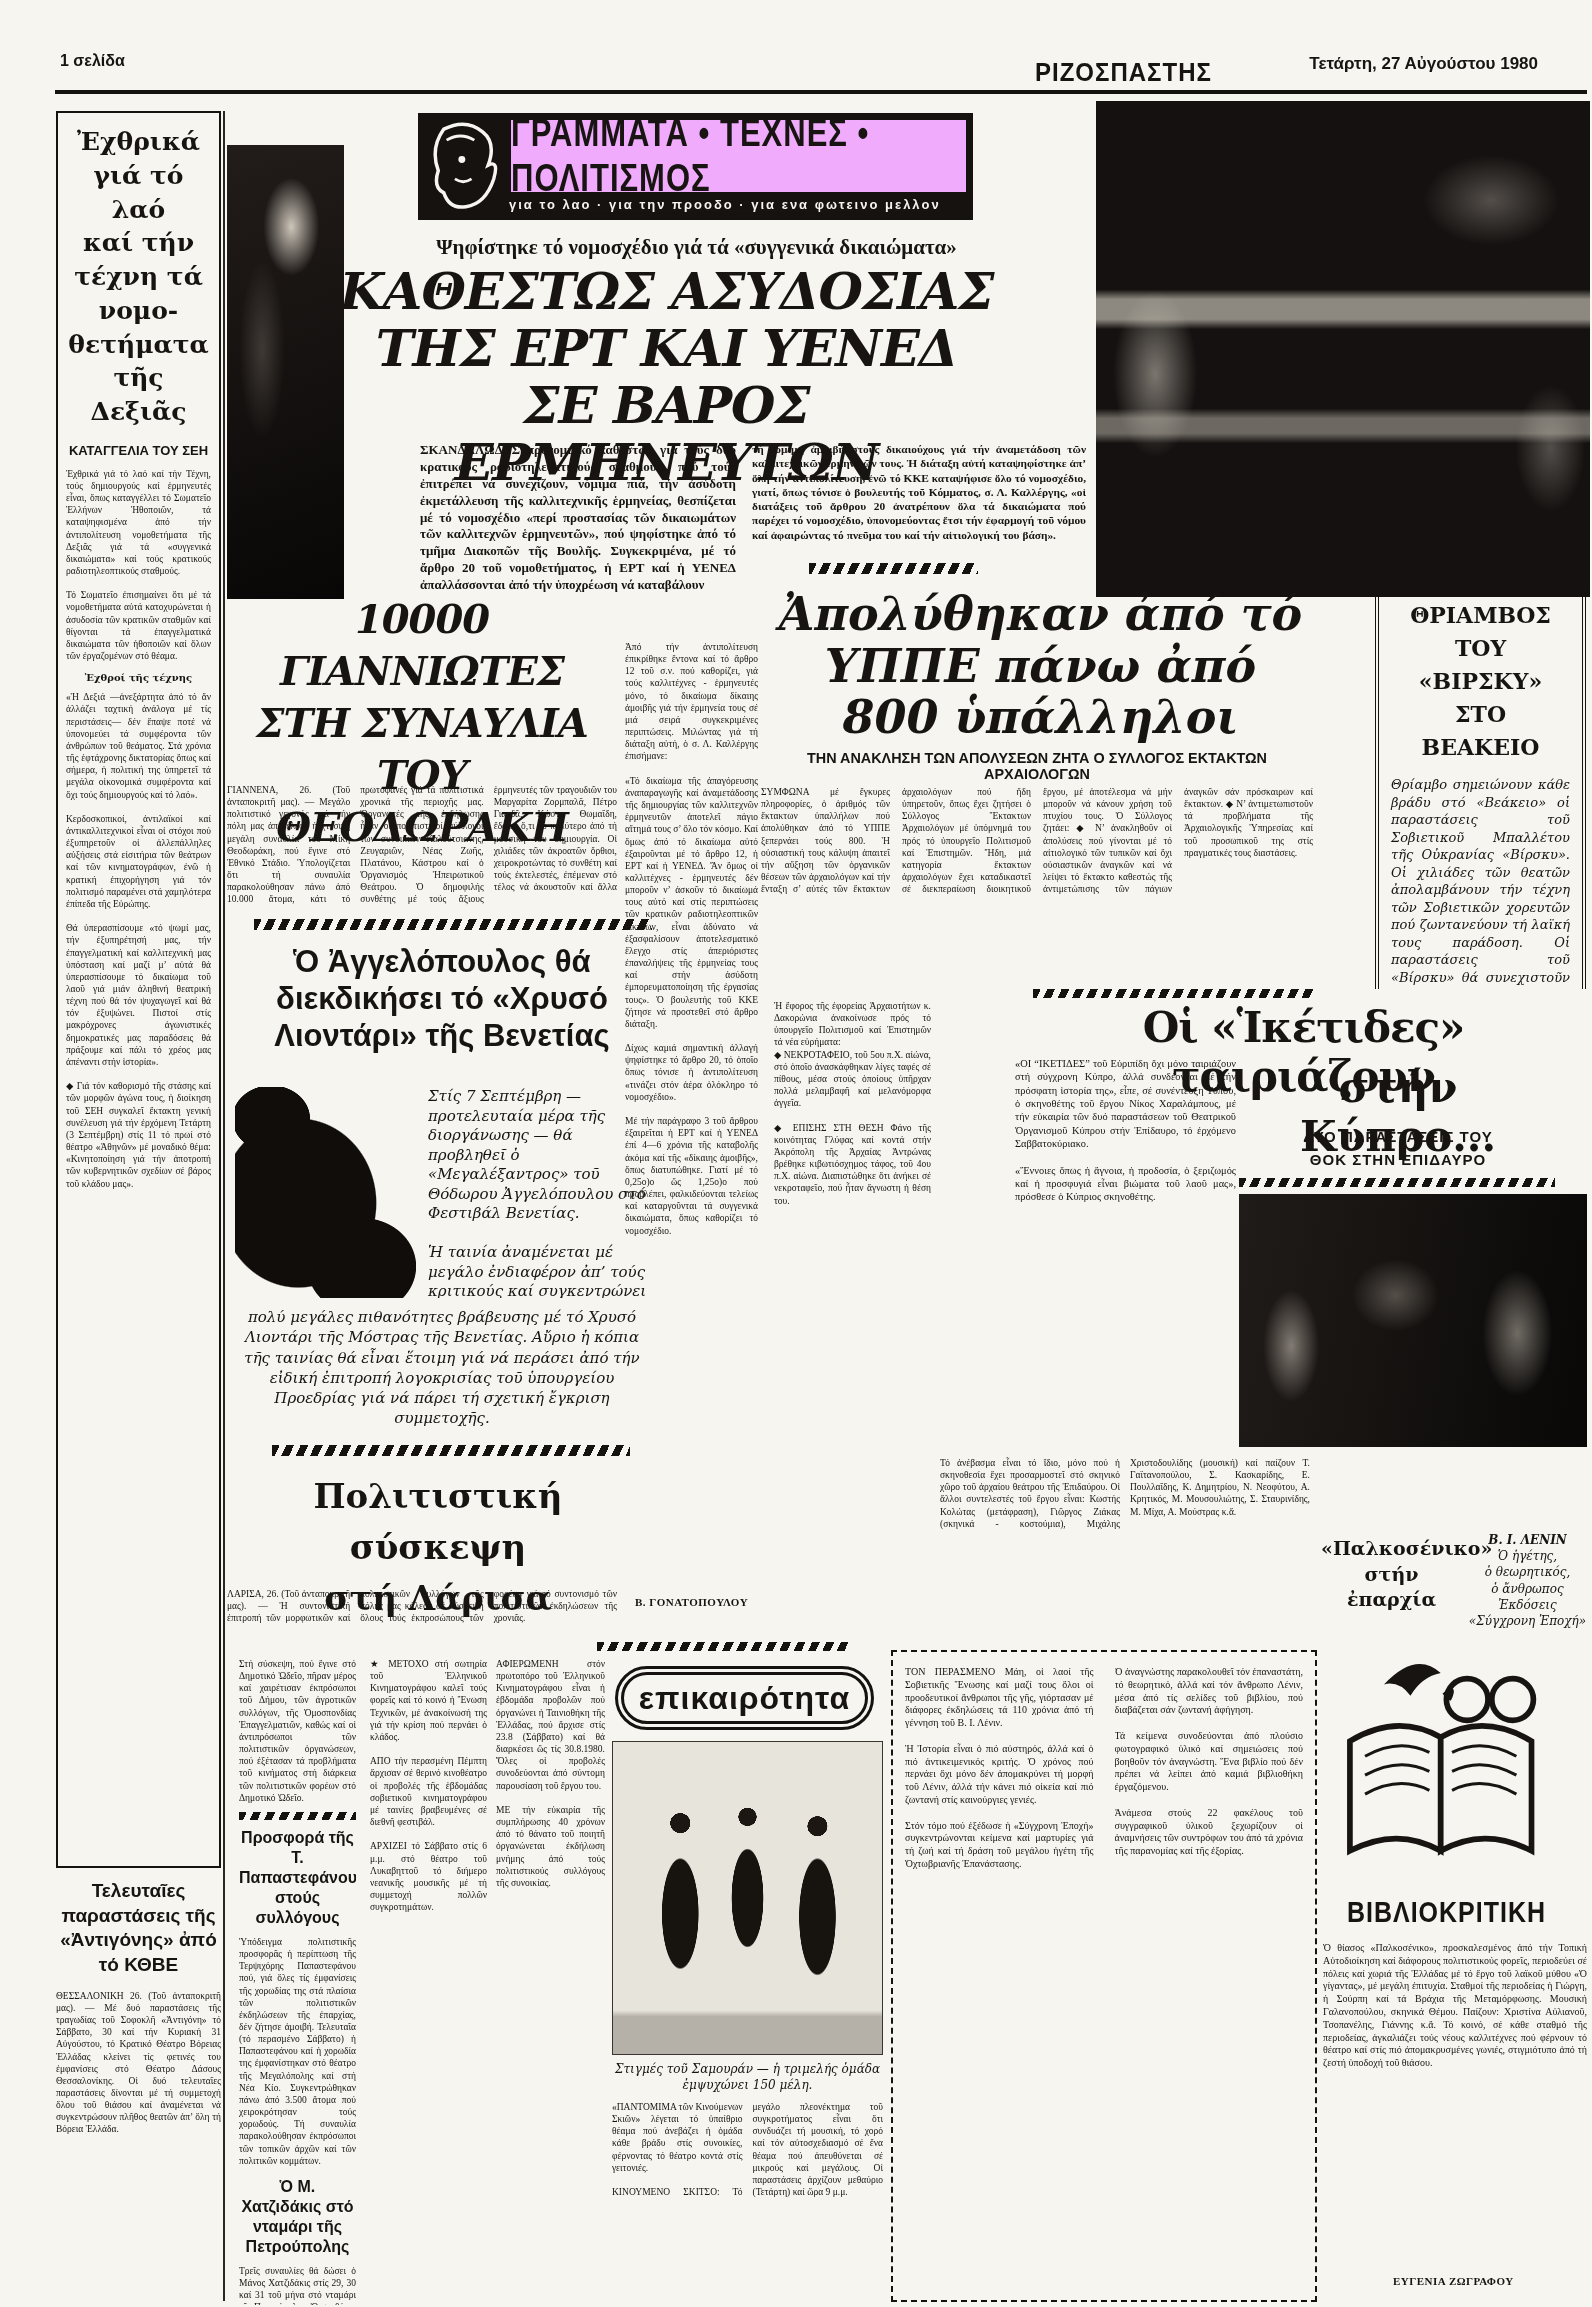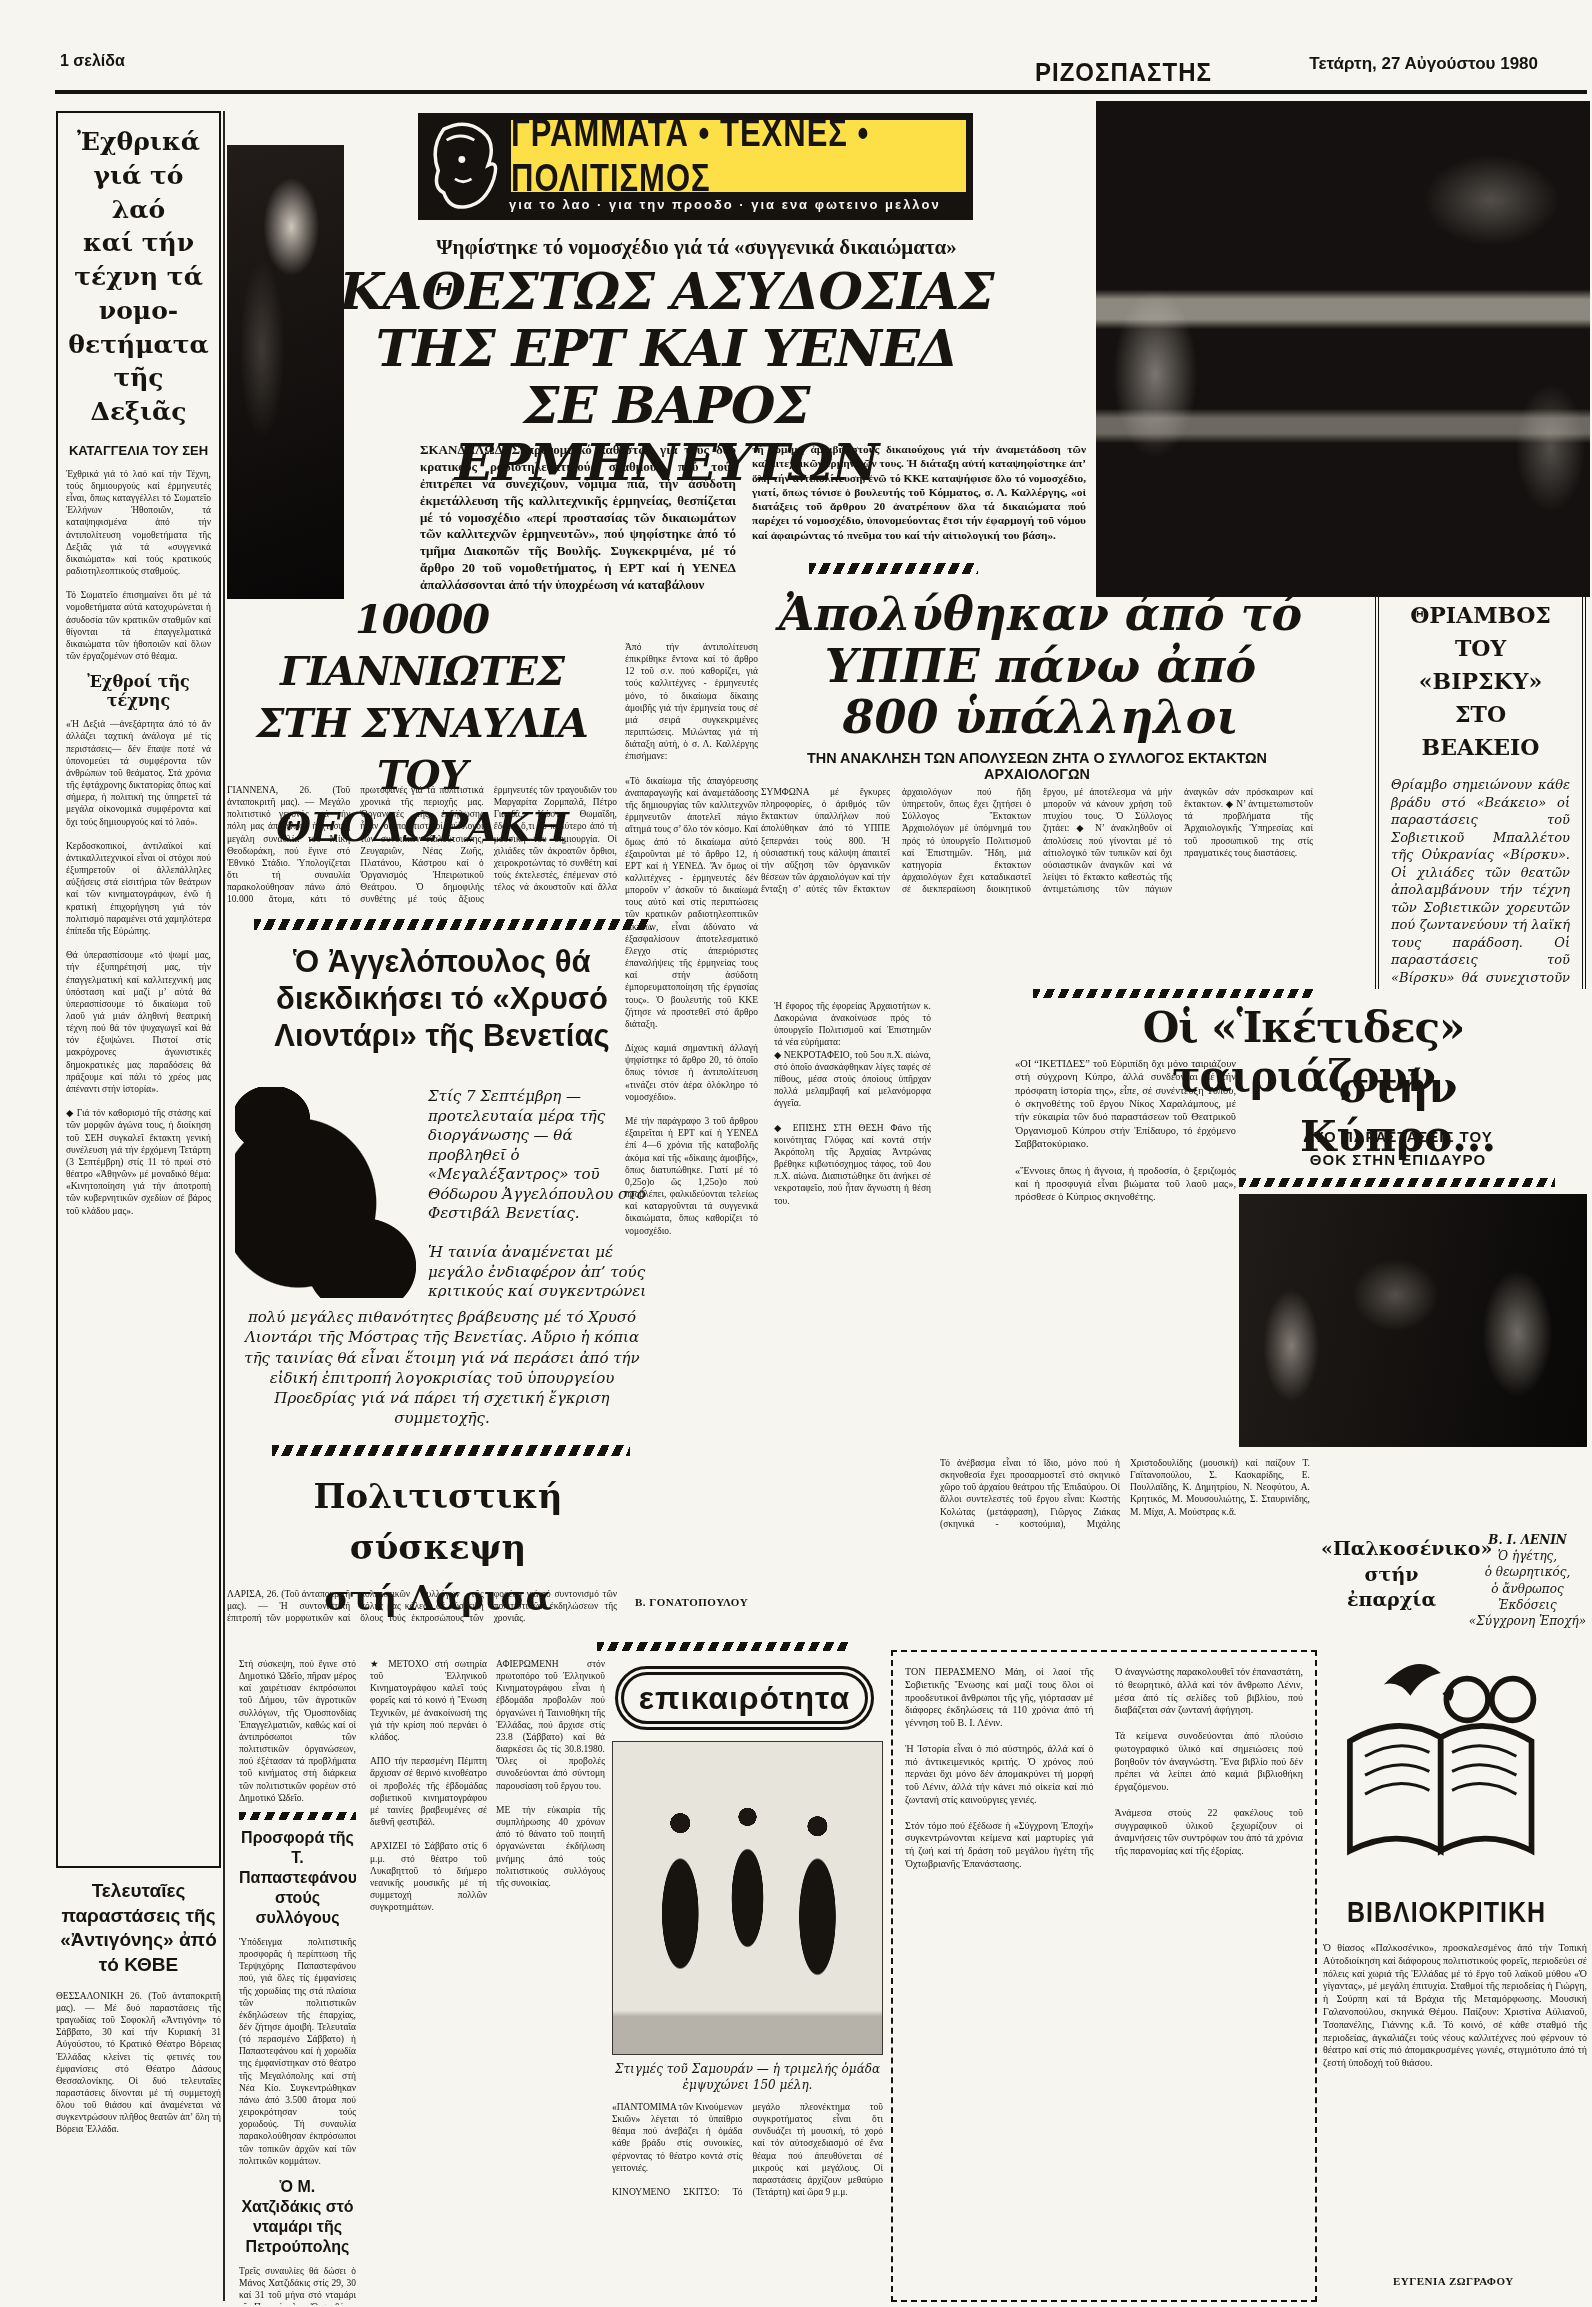--- a/index.html
+++ b/index.html
@@ -35,21 +35,21 @@
     <div>καί τήν</div>
     <div>τέχνη τά</div>
     <div>νομο-</div>
     <div>θετήματα</div>
     <div>τῆς Δεξιᾶς</div>
   </div>
   <div class="centered" style="font-size:13px;font-weight:bold;margin:14px 0 10px;font-family:'Liberation Sans',sans-serif;">ΚΑΤΑΓΓΕΛΙΑ ΤΟΥ ΣΕΗ</div>
   <div class="tiny">Ἐχθρικά γιά τό λαό καί τήν Τέχνη, τούς δημιουργούς καί ἑρμηνευτές εἶναι, ὅπως καταγγέλλει τό Σωματεῖο Ἑλλήνων Ἠθοποιῶν, τά καταψηφισμένα ἀπό τήν ἀντιπολίτευση νομοθετήματα τῆς Δεξιᾶς γιά τά «συγγενικά δικαιώματα» καί τούς κρατικούς ραδιοτηλεοπτικούς σταθμούς.
 
 Τό Σωματεῖο ἐπισημαίνει ὅτι μέ τά νομοθετήματα αὐτά κατοχυρώνεται ἡ ἀσυδοσία τῶν κρατικῶν σταθμῶν καί θίγονται τά ἐπαγγελματικά δικαιώματα τῶν ἠθοποιῶν καί ὅλων τῶν ἐργαζομένων στό θέαμα.</div>
-  <div class="centered serifhead" style="font-size:16px;margin:10px 0 8px;">Ἐχθροί τῆς τέχνης</div>
+  <div class="centered serifhead" style="font-size:10px;margin:10px 0 8px;">Ἐχθροί τῆς τέχνης</div>
   <div class="tiny">«Ἡ Δεξιά —ἀνεξάρτητα ἀπό τό ἄν ἀλλάζει ταχτική ἀνάλογα μέ τίς περιστάσεις— δέν ἔπαψε ποτέ νά ὑπονομεύει τά συμφέροντα τῶν ἀνθρώπων τοῦ θεάματος. Στά χρόνια τῆς ἑφτάχρονης δικτατορίας ὅπως καί σήμερα, ἡ πολιτική της ὑπηρετεῖ τά μεγάλα οἰκονομικά συμφέροντα καί ὄχι τούς δημιουργούς καί τό λαό».
 
 Κερδοσκοπικοί, ἀντιλαϊκοί καί ἀντικαλλιτεχνικοί εἶναι οἱ στόχοι πού ἐξυπηρετοῦν οἱ ἀλλεπάλληλες αὐξήσεις στά εἰσιτήρια τῶν θεάτρων καί τῶν κινηματογράφων, ἐνῶ ἡ κρατική ἐπιχορήγηση γιά τόν πολιτισμό παραμένει στά χαμηλότερα ἐπίπεδα τῆς Εὐρώπης.
 
 Θά ὑπερασπίσουμε «τό ψωμί μας, τήν ἐξυπηρέτησή μας, τήν ἐπαγγελματική καί καλλιτεχνική μας ὑπόσταση καί μαζί μ’ αὐτά θά ὑπερασπίσουμε τό δικαίωμα τοῦ λαοῦ γιά μιάν ἀληθινή θεατρική τέχνη πού θά τόν ψυχαγωγεῖ καί θά τόν ἐξυψώνει. Πιστοί στίς μακρόχρονες ἀγωνιστικές δημοκρατικές μας παραδόσεις θά πράξουμε καί πάλι τό χρέος μας ἀπέναντι στήν ἱστορία».
 
 ◆ Γιά τόν καθορισμό τῆς στάσης καί τῶν μορφῶν ἀγώνα τους, ἡ διοίκηση τοῦ ΣΕΗ συγκαλεῖ ἔκτακτη γενική συνέλευση γιά τήν ἐρχόμενη Τετάρτη (3 Σεπτέμβρη) στίς 11 τό πρωί στό θέατρο «Ἀθηνῶν» μέ μοναδικό θέμα: «Κινητοποίηση γιά τήν ἀποτροπή τῶν κυβερνητικῶν σχεδίων σέ βάρος τοῦ κλάδου μας».</div>
 </div>
 
 <div class="abs" style="left:56px;top:1879px;width:165px;height:423px;overflow:hidden;">
@@ -66,21 +66,21 @@
   <div style="display:flex;height:100%;">
     <div style="width:86px;height:100%;position:relative;">
       <svg viewBox="0 0 60 70" style="width:100%;height:100%;">
         <path d="M14 8 Q30 0 42 10 Q52 18 46 34 Q54 30 50 44 Q44 62 30 64 Q18 66 14 54 Q6 50 10 38 Q4 22 14 8 Z" fill="none" stroke="#f7f5f0" stroke-width="2.5"></path>
         <circle cx="27" cy="30" r="2.5" fill="#f7f5f0"></circle>
         <path d="M22 44 Q28 48 34 44" fill="none" stroke="#f7f5f0" stroke-width="2"></path>
         <path d="M16 16 Q26 10 36 16" fill="none" stroke="#f7f5f0" stroke-width="2"></path>
       </svg>
     </div>
     <div style="flex:1;display:flex;flex-direction:column;">
-      <div style="flex:1;background:#fde047;display:flex;align-items:center;justify-content:flex-end;border:2px solid #15120f;">
+      <div style="flex:1;background:#f0abfc;display:flex;align-items:center;justify-content:flex-end;border:2px solid #15120f;">
         <span style="font-family:'Liberation Sans',sans-serif;font-weight:bold;font-size:31px;letter-spacing:1px;transform:scaleY(1.25);">ΓΡΑΜΜΑΤΑ • ΤΕΧΝΕΣ • ΠΟΛΙΤΙΣΜΟΣ</span>
       </div>
       <div style="height:22px;display:flex;align-items:center;justify-content:flex-start;text-decoration:underline;">
         <span style="color:#f7f5f0;font-family:'Liberation Sans',sans-serif;font-weight:bold;font-size:13px;letter-spacing:2px;">για το λαο · για την προοδο · για ενα φωτεινο μελλον</span>
       </div>
     </div>
   </div>
 </div>
 
 <div class="abs centered" style="left:398px;top:235px;width:597px;font-size:21px;font-weight:bold;">Ψηφίστηκε τό νομοσχέδιο γιά τά «συγγενικά δικαιώματα»</div>

